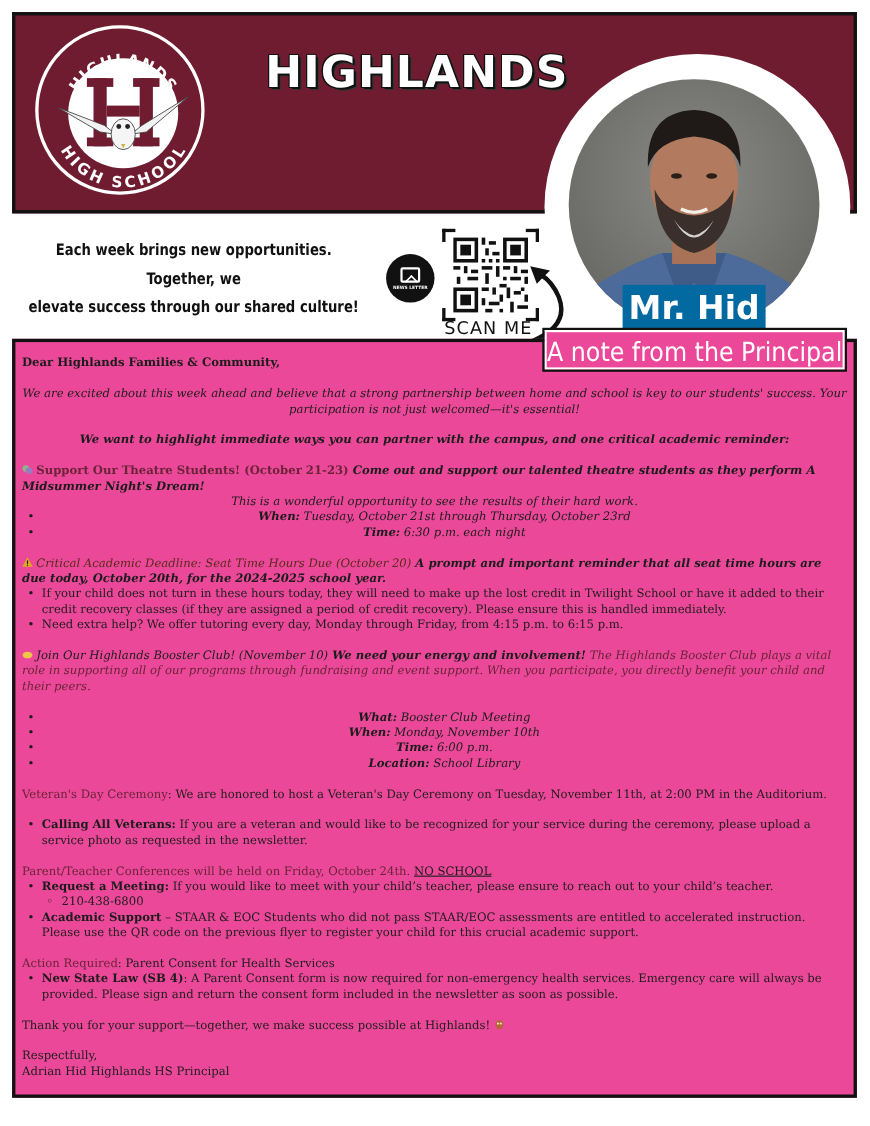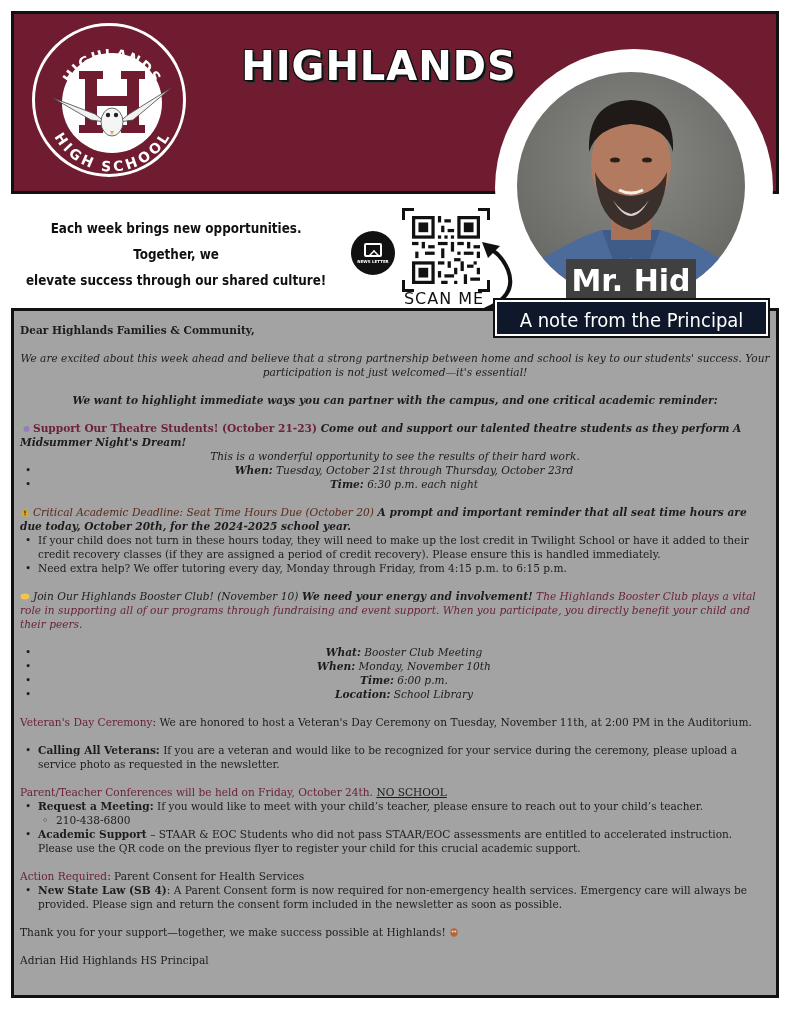--- a/index.html
+++ b/index.html
@@ -57,34 +57,34 @@
   .qr-corner.br { right: 0; bottom: 0; border-width: 0 3px 3px 0; }
   .qr-code { position: absolute; left: 10px; top: 6px; width: 68px; height: 72px; }
   .scan-me {
     position: absolute; left: 403px; top: 290px; width: 82px; text-align: center;
     font-family: "DejaVu Sans", sans-serif; font-size: 16px; letter-spacing: 1px; color: #111; line-height: 18px;
   }
   .arrow { position: absolute; left: 478px; top: 236px; }
 
   
   .name-plate {
-    position: absolute; left: 566px; top: 259px; width: 130px; height: 44px; background: #404040;
+    position: absolute; left: 566px; top: 259px; width: 130px; height: 44px; background: #0369a1;
     color: #fff; text-align: center; font-family: "DejaVu Sans", sans-serif; font-weight: bold;
     font-size: 30px; line-height: 44px; letter-spacing: 0;
   }
   .note-plate {
-    position: absolute; left: 495px; top: 300px; width: 273px; height: 36px; background: #0f172a;
+    position: absolute; left: 495px; top: 300px; width: 273px; height: 36px; background: #ec4899;
     color: #fff; text-align: center; font-family: "DejaVu Sans Condensed", "DejaVu Sans", sans-serif;
-    font-size: 20px; line-height: 36px; border: 2px solid #fff; outline: 2px solid #111;
+    font-size: 24px; line-height: 36px; border: 2px solid #fff; outline: 2px solid #111;
   }
 
   
   .letter {
     position: absolute; left: 11px; top: 308px; width: 768px; height: 690px;
-    border: 3px solid #111; background: #a3a3a3; padding: 12px 6px 0 6px;
+    border: 3px solid #111; background: #ec4899; padding: 12px 6px 0 6px;
     font-size: 10.6px; line-height: 14px; color: #1c1c1c;
   }
   .letter p { margin: 0; }
   .gap { height: 14px; }
   .it { font-style: italic; text-align: center; }
   .b { font-weight: bold; }
   .maroon { color: #6b2338; }
   .brown { color: #5a2a1a; }
   .u { text-decoration: underline; }
   ul { list-style: none; margin: 0; padding: 0; }
@@ -309,17 +309,18 @@
     </ul>
   </section>
   <div class="gap"></div>
 
   <p><span>Thank you for your support—together, we make success possible at Highlands! </span><svg class="emoji" viewBox="0 0 10 10">
         <ellipse cx="5" cy="5.5" rx="3.6" ry="4.2" fill="#b5653a"></ellipse>
         <circle cx="3.7" cy="4.5" r="1" fill="#f3e0c0"></circle>
         <circle cx="6.3" cy="4.5" r="1" fill="#f3e0c0"></circle>
       </svg></p>
   <div class="gap"></div>
+  <p>Respectfully,</p>
   <p>Adrian Hid Highlands HS Principal</p>
 </div>
 
 <div class="name-plate">Mr. Hid</div>
 <div class="note-plate">A note from the  Principal</div>
 
 </body></html>

